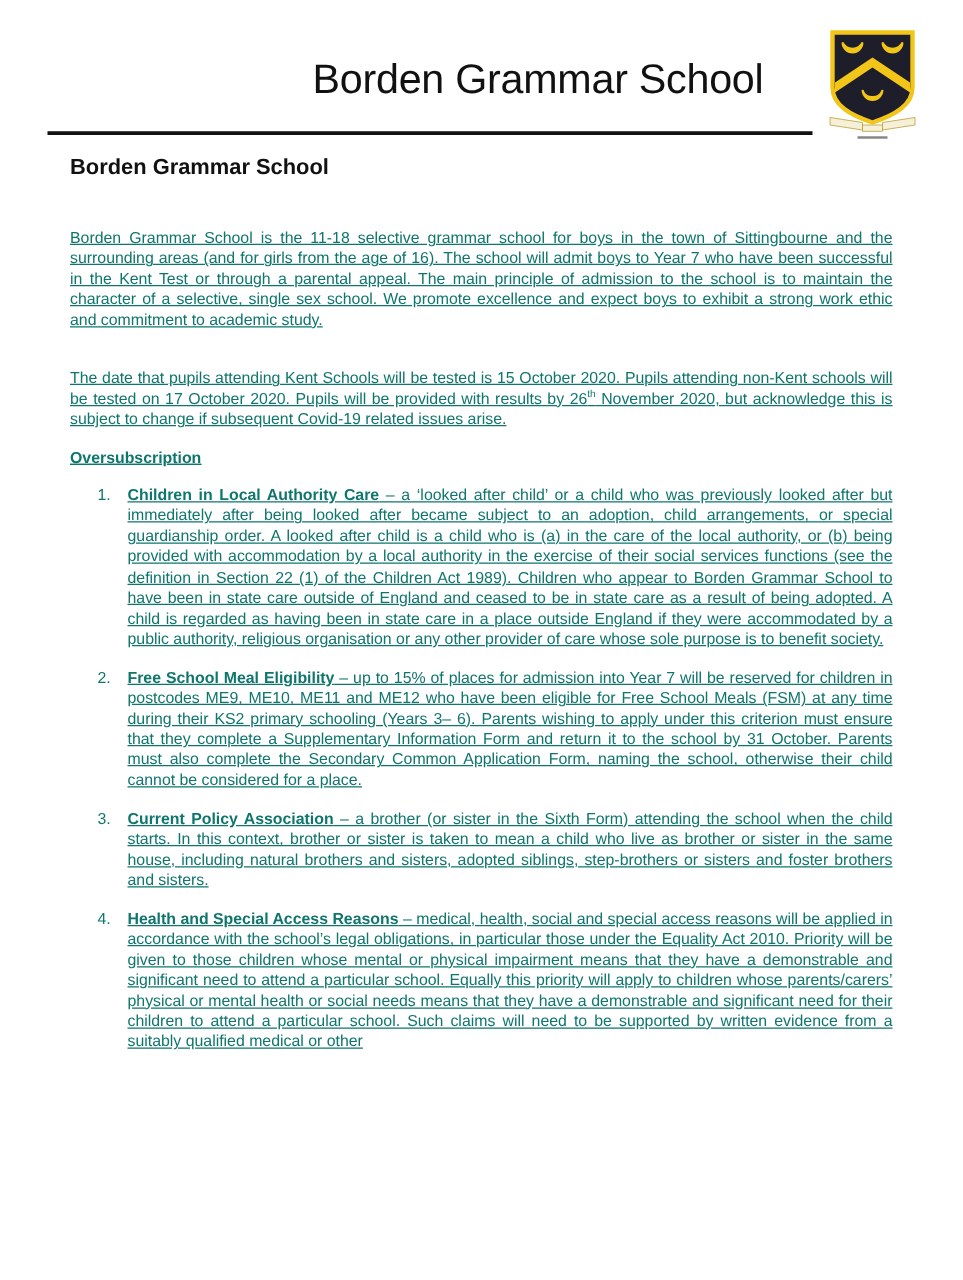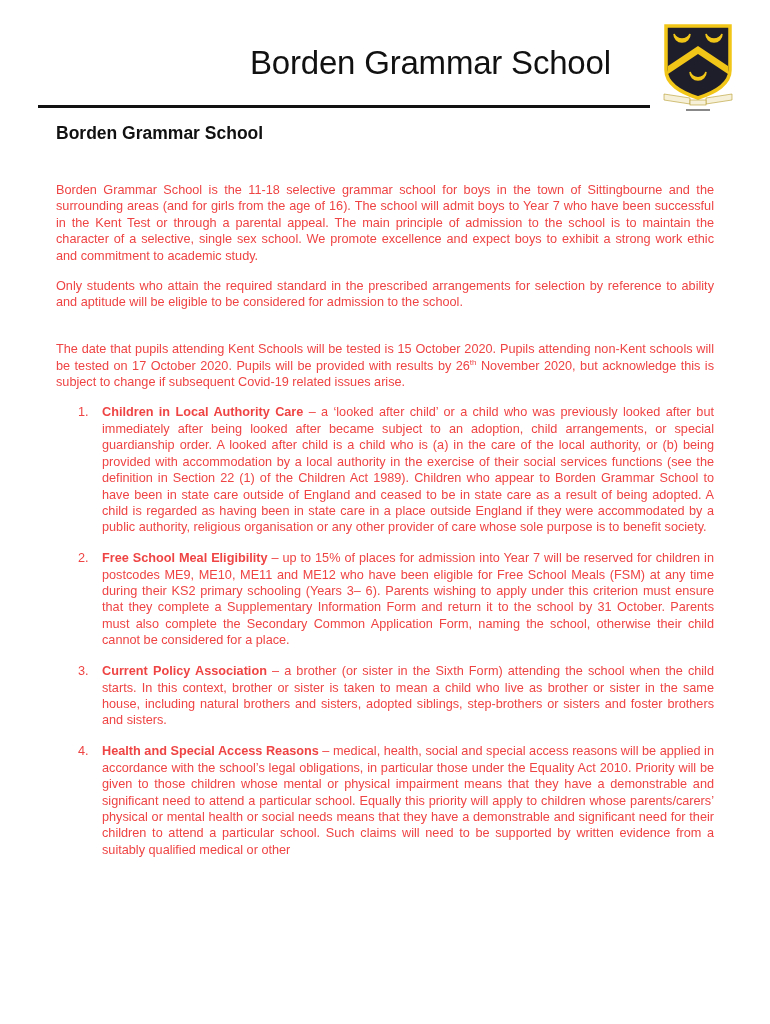--- a/index.html
+++ b/index.html
@@ -1,21 +1,21 @@
 <!DOCTYPE html>
 <html><head>
   <meta charset="utf-8">
   <style>
     html, body { margin: 0; padding: 0; background: #ffffff; }
     body { width: 770px; height: 1024px; position: relative; overflow: hidden; color: #111; font-family: "Liberation Sans", sans-serif; }
     .header-title { position: absolute; left: 250px; top: 44px; font-size: 33px; font-weight: normal; letter-spacing: -0.2px; color: #111; }
     .header-rule { position: absolute; left: 38px; top: 105px; width: 612px; height: 3px; background: #111; }
     .crest { position: absolute; left: 660px; top: 22px; width: 76px; height: 92px; }
     .doc-heading { position: absolute; left: 56px; top: 122px; font-size: 17.5px; font-weight: bold; line-height: 22px; color: #111; }
-    .body { position: absolute; left: 56px; top: 182px; width: 658px; font-size: 12.7px; line-height: 16.4px; text-align: justify; color: #ef4444; }
+    .body { position: absolute; left: 56px; top: 182px; width: 658px; font-size: 12.7px; line-height: 16.4px; text-align: justify; color: #0f766e; text-decoration: underline; }
     .body p { margin: 0 0 14px 0; }
     .section-heading { font-weight: bold; text-decoration: underline; margin: 0 0 14px 0; }
     ol.criteria { list-style: none; margin: 0; padding: 0; }
     ol.criteria li { position: relative; padding-left: 46px; margin-bottom: 14.5px; }
     .num { position: absolute; left: 22px; top: 0; }
     .crit-title { font-weight: bold; }
     sup { font-size: 8px; line-height: 0; }
   </style>
 </head>
 <body>
@@ -35,25 +35,25 @@
     <rect x="26" y="87" width="24" height="2" fill="#888"></rect>
   </svg>
 </div>
 
 <div class="doc-heading">
   <div>Borden Grammar School</div>
 </div>
 
 <div class="body">
   <p>Borden Grammar School is the 11-18 selective grammar school for boys in the town of Sittingbourne and the surrounding areas (and for girls from the age of 16). The school will admit boys to Year 7 who have been successful in the Kent Test or through a parental appeal. The main principle of admission to the school is to maintain the character of a selective, single sex school. We promote excellence and expect boys to exhibit a strong work ethic and commitment to academic study.</p>
-  <p>Only students who attain the required standard in the prescribed arrangements for selection by reference to ability and aptitude will be eligible to be considered for admission to the school.</p>
   <p>
     <br>
     <span>The date that pupils attending Kent Schools will be tested is 15 October 2020.  Pupils attending non-Kent schools will be tested on 17 October 2020. Pupils will be provided with results by 26</span><sup>th</sup><span> November 2020, but acknowledge this is subject to change if subsequent Covid-19 related issues arise.</span>
   </p>
+  <div class="section-heading">Oversubscription</div>
 
   <ol class="criteria">
     <li>
       <span class="num">1.</span>
       <span class="crit-title">Children in Local Authority Care</span><span> – a ‘looked after child’ or a child who was previously looked after but immediately after being looked after became subject to an adoption, child arrangements, or special guardianship order. A looked after child is a child who is (a) in the care of the local authority, or (b) being provided with accommodation by a local authority in the exercise of their social services functions (see the definition in Section 22 (1) of the Children Act 1989).   Children who appear to Borden Grammar School to have been in state care outside of England and ceased to be in state care as a result of being adopted. A child is regarded as having been in state care in a place outside England if they were accommodated by a public authority, religious organisation or any other provider of care whose sole purpose is to benefit society.</span>
     </li>
     <li>
       <span class="num">2.</span>
       <span class="crit-title">Free School Meal Eligibility</span><span> – up to 15% of places for admission into Year 7 will be reserved for children in postcodes ME9, ME10, ME11 and ME12 who have been eligible for Free School Meals (FSM) at any time during their KS2 primary schooling (Years 3– 6). Parents wishing to apply under this criterion must ensure that they complete a Supplementary Information Form and return it to the school by 31 October. Parents must also complete the Secondary Common Application Form, naming the school, otherwise their child cannot be considered for a place.</span>
     </li>

